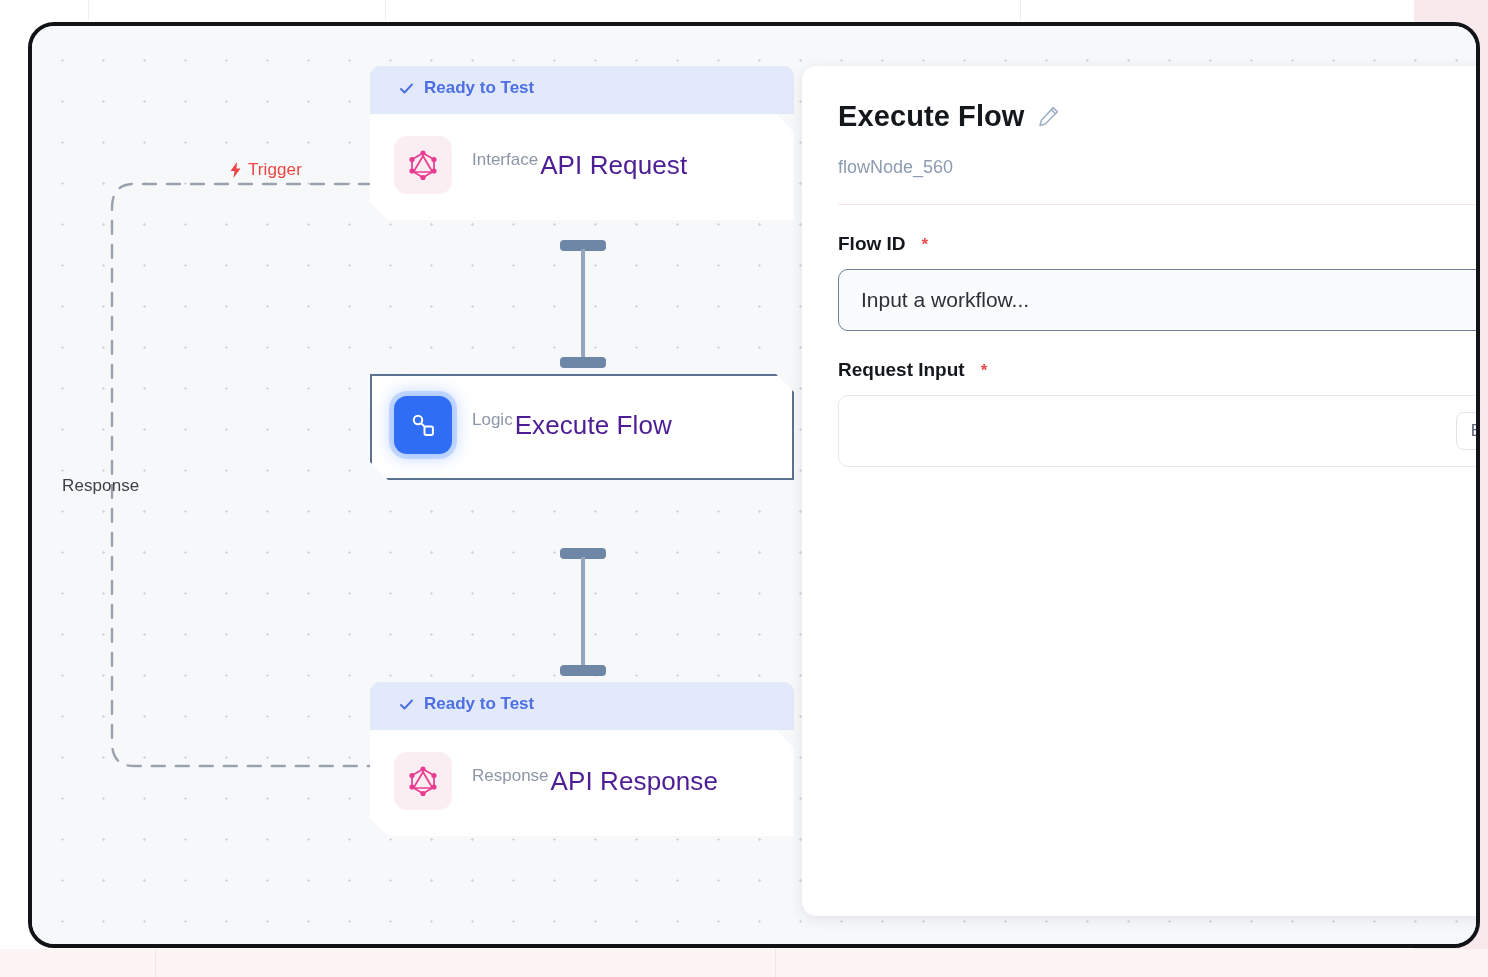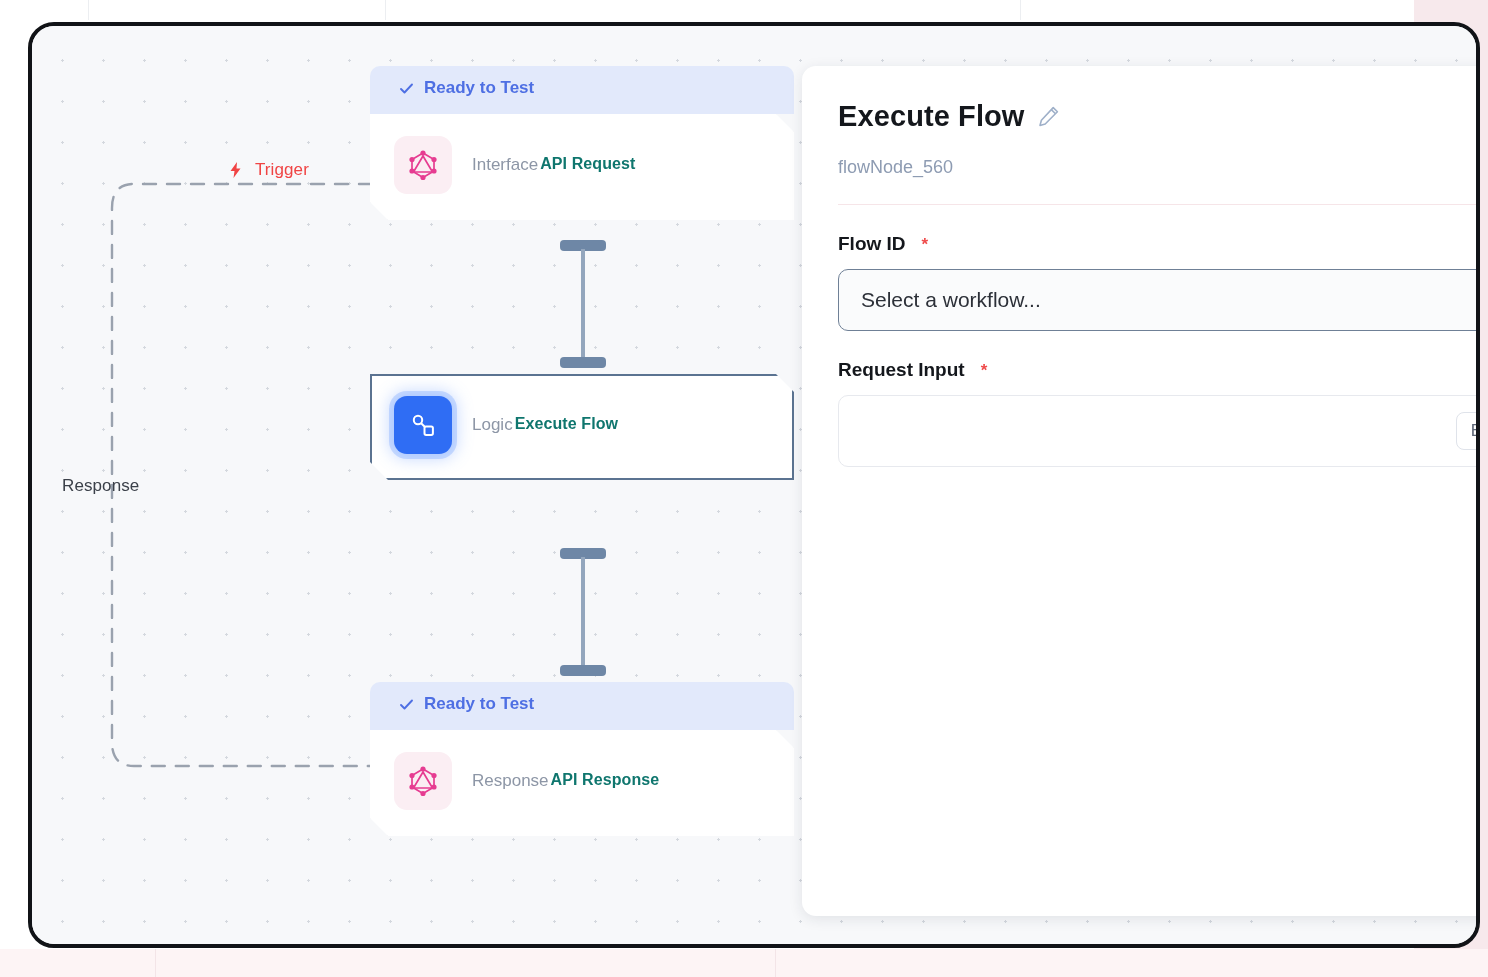--- a/index.html
+++ b/index.html
@@ -99,21 +99,21 @@
     letter-spacing: .1px;
     white-space: nowrap;
   }
   .edge-label.trigger {
     left: 196px;
     top: 134px;
     color: #f04444;
     font-weight: 400;
     display: flex;
     align-items: center;
-    gap: 12px;
+    gap: 5px;
   }
   .edge-label.trigger svg { display:block; }
   .edge-label.response {
     left: 30px;
     top: 450px;
     color: #3b4049;
   }
 
   
   .connector {
@@ -197,23 +197,23 @@
     box-shadow: 0 0 0 5px rgba(97,150,255,.28), 0 0 16px 5px rgba(97,150,255,.35);
   }
 
   .node-text { display: flex; flex-direction: row; gap: 2px; }
   .node-kind {
     font-size: 17px;
     color: #8d96a6;
     font-weight: 400;
   }
   .node-title {
-    font-size: 16px;
-    color: #0f766e;
-    font-weight: 700;
+    font-size: 26px;
+    color: #4c1d95;
+    font-weight: 400;
     letter-spacing: .1px;
   }
 
   
   .inspector {
     position: absolute;
     left: 770px;
     top: 40px;
     width: 720px;
     height: 850px;
@@ -437,21 +437,21 @@
       <div class="insp-subtitle">flowNode_560</div>
 
       <div class="insp-divider"></div>
 
       <div class="field">
         <div class="field-label">
           <span>Flow ID</span>
           <span class="req-star">*</span>
         </div>
         <div class="select-control">
-          <span>Select a workflow...</span>
+          <span>Input a workflow...</span>
         </div>
       </div>
 
       <div class="field">
         <div class="field-label">
           <span>Request Input</span>
           <span class="req-star">*</span>
         </div>
         <div class="textarea-control">
           <button class="inline-btn">Edit</button>

